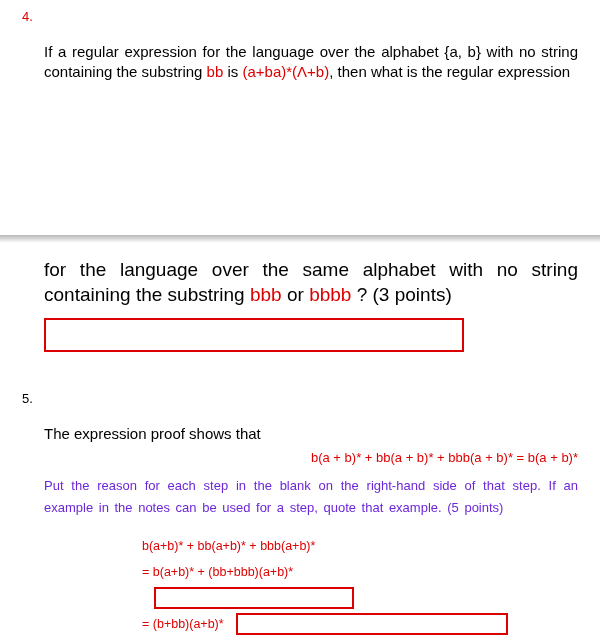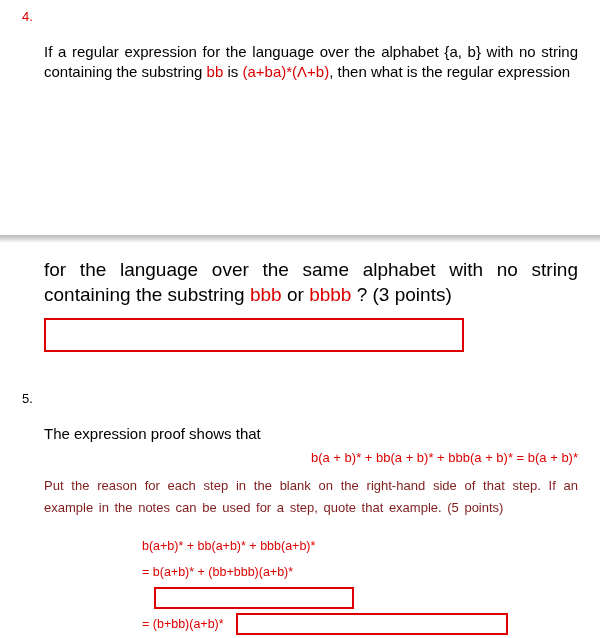--- a/index.html
+++ b/index.html
@@ -67,21 +67,21 @@
     text-align: right;
     color: #d00;
     font-size: 13px;
     margin: 6px 0 10px 0;
   }
   .para {
     margin-left: 22px;
     font-size: 13px;
     line-height: 1.7;
     text-align: justify;
-    color: #7f1d1d;
+    color: #6d28d9;
     word-spacing: 2px;
   }
   .steps {
     margin-top: 14px;
     margin-left: 120px;
   }
   .step-row {
     display: flex;
     align-items: center;
     height: 26px;

